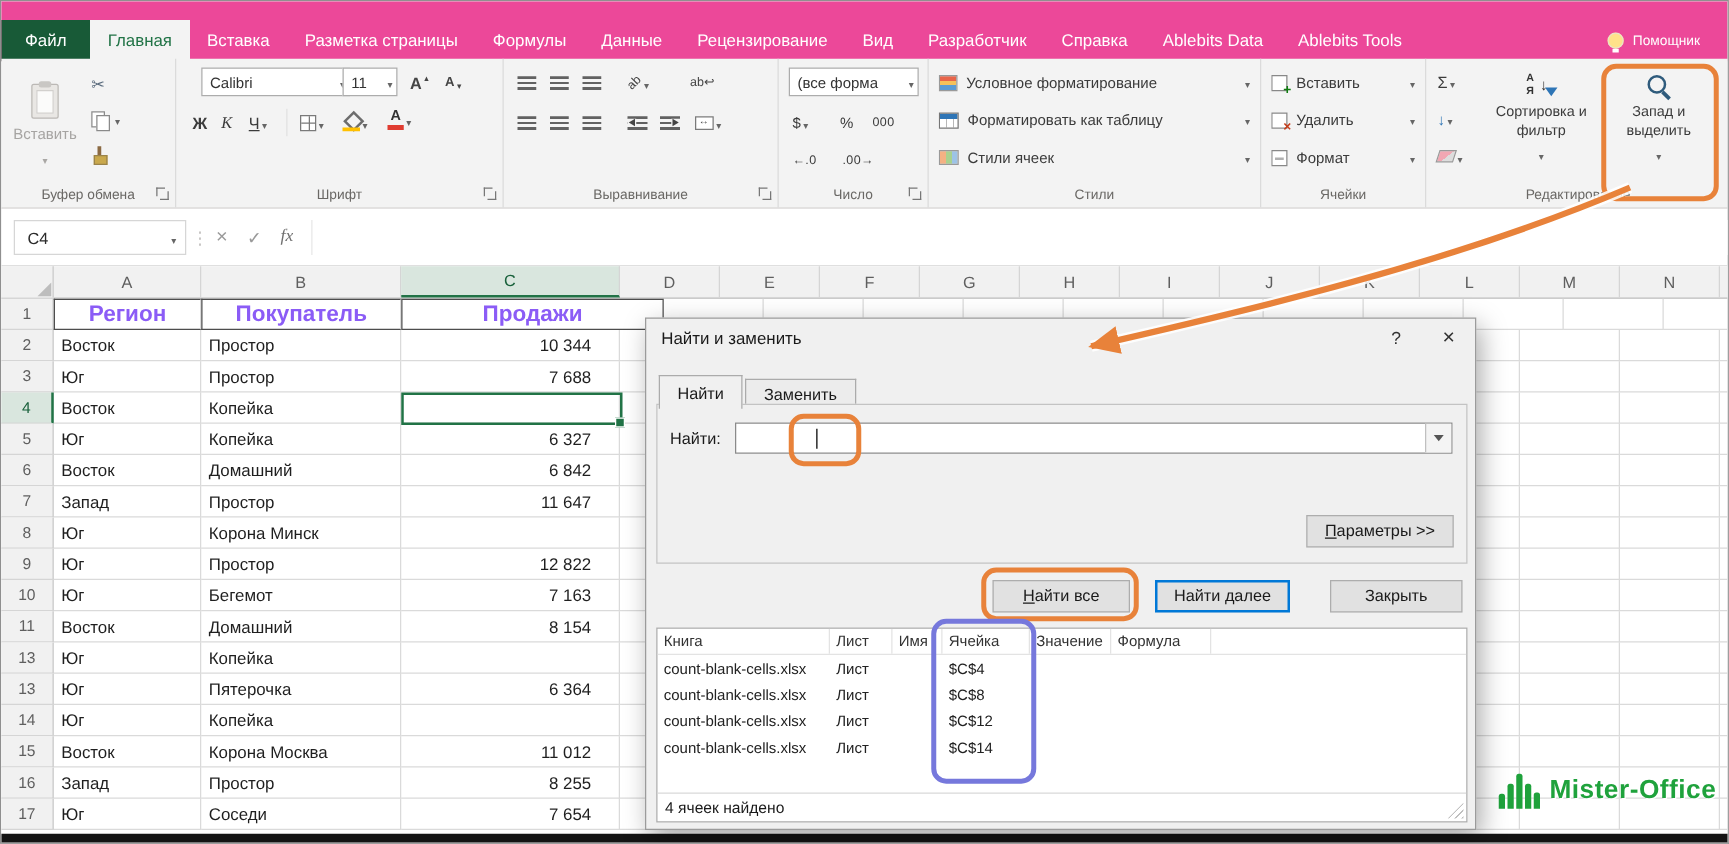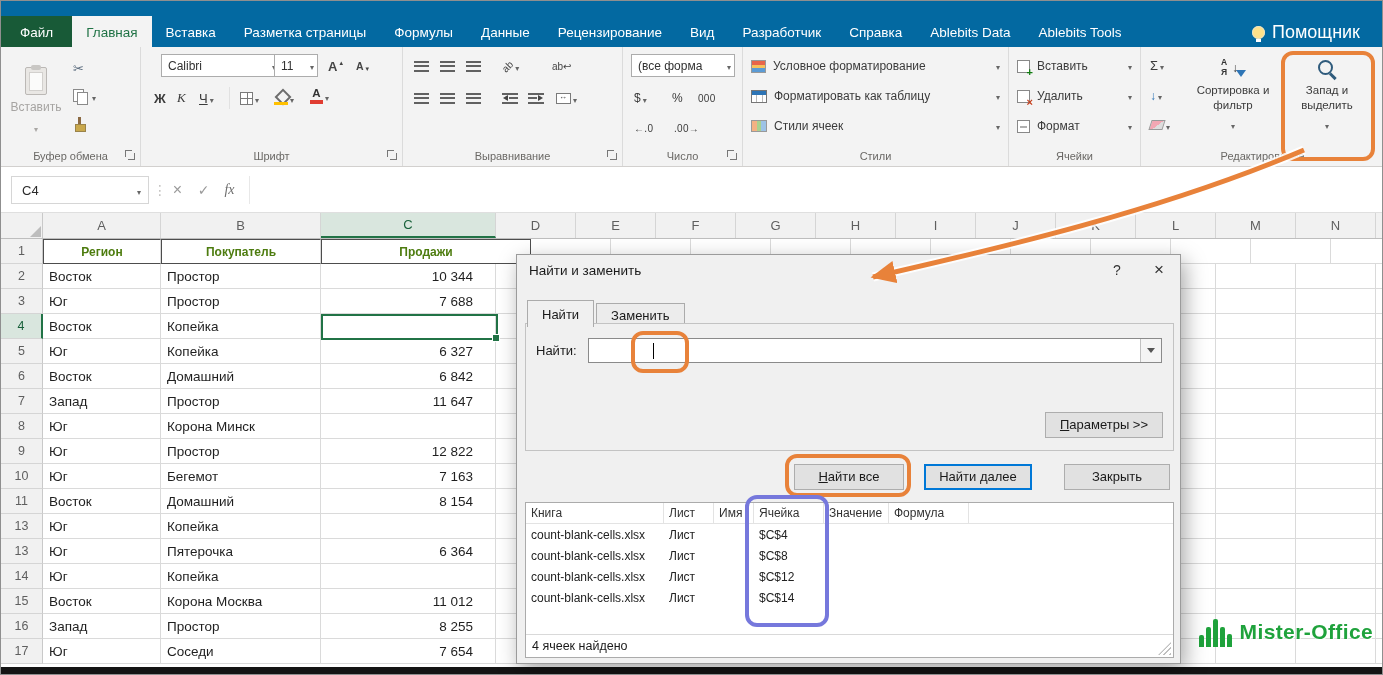--- a/index.html
+++ b/index.html
@@ -1,26 +1,26 @@
 <!DOCTYPE html>
 <html><head>
 <meta charset="utf-8">
 <style>
   *{margin:0;padding:0;box-sizing:border-box}
   html,body{background:#4a4a4a}
   .screen{position:relative;width:1383px;height:675px;background:#fff;overflow:hidden;
           border:1px solid #8f8f8f;font-family:"Liberation Sans","DejaVu Sans",sans-serif}
 
   
-  .tabbar{position:absolute;left:0;top:0;width:100%;height:48px;background:#0369a1;display:flex;align-items:flex-end;color:#fff}
+  .tabbar{position:absolute;left:0;top:0;width:100%;height:48px;background:#ec4899;display:flex;align-items:flex-end;color:#fff}
   .tablist{display:flex;align-items:flex-end;height:100%}
   .rtab{height:33px;display:flex;align-items:center;padding:0 14px;font-size:13.5px;white-space:nowrap;cursor:default}
   .rtab.file{background:#185A37;padding:0 19px}
   .rtab.active{background:#F3F3F3;color:#217346}
-  .helper{margin-left:auto;display:flex;align-items:center;gap:7px;height:33px;padding:0 22px;font-size:18px}
+  .helper{margin-left:auto;display:flex;align-items:center;gap:7px;height:33px;padding:0 22px;font-size:11px}
   .ic-bulb{width:13px;height:13px;border-radius:50%;background:#FFE28A;box-shadow:0 0 0 1px #e9e3c9 inset;position:relative}
   .ic-bulb::after{content:"";position:absolute;left:4px;bottom:-3px;width:5px;height:3px;background:#fff}
 
   
   .ribbon{position:absolute;left:0;top:46px;width:1383px;height:120px;background:#F3F3F3;border-bottom:1px solid #D2D0CE}
   .rgroup{position:absolute;top:0;height:119px;border-right:1px solid #DBDBDB}
   .g-clip{left:0;width:140px}.g-font{left:140px;width:262px}.g-align{left:402px;width:220px}
   .g-num{left:622px;width:120px}.g-styles{left:742px;width:266px}.g-cells{left:1008px;width:132px}
   .g-edit{left:1140px;width:243px;border-right:none}
   .rlabel{position:absolute;bottom:4px;left:0;right:0;text-align:center;font-size:11px;color:#6A6865;white-space:nowrap}
@@ -135,21 +135,21 @@
   .corner::after{content:"";position:absolute;right:1px;bottom:1px;border-left:11px solid transparent;border-bottom:11px solid #BDBDBD}
   .colh{height:100%;display:flex;align-items:center;justify-content:center;font-size:13px;color:#5F5F5F;border-right:1px solid #D5D5D5;flex:0 0 auto}
   .colh.sel{background:#D9E6DE;color:#19613B;border-bottom:2px solid #217346}
   .colh-fill{flex:1}
   .gridrows{position:absolute;left:0;top:26px;width:1383px}
   .grow{display:flex;height:25px}
   .rowh{width:42px;background:#F1F1F1;border-right:1px solid #C9C9C9;border-bottom:1px solid #D5D5D5;display:flex;align-items:center;justify-content:center;font-size:12.5px;color:#5F5F5F;flex:0 0 auto}
   .rowh.sel{background:#D9E6DE;color:#19613B;border-right:2px solid #217346}
   .gcell{border-right:1px solid #DADADA;border-bottom:1px solid #DADADA;font-size:13.5px;color:#1f1f1f;display:flex;align-items:center;padding:0 6px;overflow:hidden;white-space:nowrap;flex:0 0 auto}
   .gcell.num{justify-content:flex-end;padding-right:22px}
-  .gcell.th{font-weight:bold;color:#4d7c0f;justify-content:center;font-size:12px;border-top:1px solid #4d4d4d;border-bottom:1px solid #4d4d4d;border-left:1px solid #4d4d4d}
+  .gcell.th{font-weight:bold;color:#8b5cf6;justify-content:center;font-size:18px;border-top:1px solid #4d4d4d;border-bottom:1px solid #4d4d4d;border-left:1px solid #4d4d4d}
   .gcell.th-last{border-right:1px solid #4d4d4d}
   .gfill{flex:1;border-bottom:1px solid #DADADA}
   .selcell{position:absolute;left:320px;top:101px;width:177px;height:26px;border:2px solid #217346;z-index:5}
   .selcell::after{content:"";position:absolute;right:-4px;bottom:-4px;width:6px;height:6px;background:#217346;border:1px solid #fff}
 
   
   .dialog{position:absolute;left:515px;top:253px;width:665px;height:410px;background:#F0F0F0;border:1px solid #9B9B9B;box-shadow:4px 7px 20px rgba(0,0,0,.35);z-index:50;color:#1a1a1a}
   .dtitle{position:absolute;left:0;top:0;right:0;height:30px;display:flex;align-items:center}
   .dtitle .txt{padding-left:12px;font-size:13.5px}
   .dhelp{margin-left:auto;width:42px;height:30px;display:flex;align-items:center;justify-content:center;font-size:14px;color:#333}

